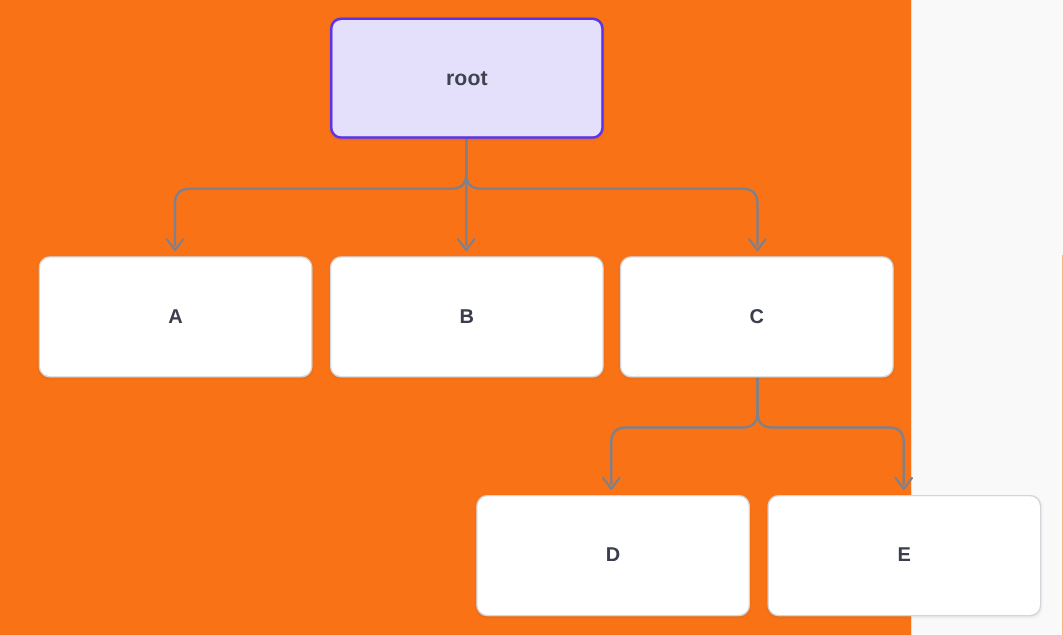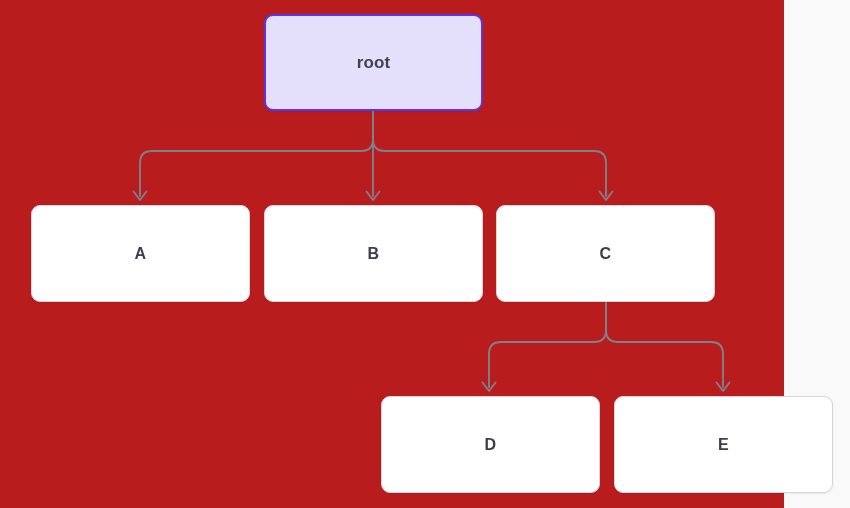--- a/index.html
+++ b/index.html
@@ -8,23 +8,23 @@
   }
   body {
     width: 850px;
     height: 508px;
     background: #f9f9fa;
     font-family: "Liberation Sans", sans-serif;
     overflow: hidden;
   }
   #canvas {
     position: relative;
-    width: 784px;
+    width: 729px;
     height: 508px;
-    background: #b91c1c;
+    background: #f97316;
   }
   #edges {
     position: absolute;
     left: 0;
     top: 0;
     width: 850px;
     height: 508px;
     pointer-events: none;
   }
   .node {

